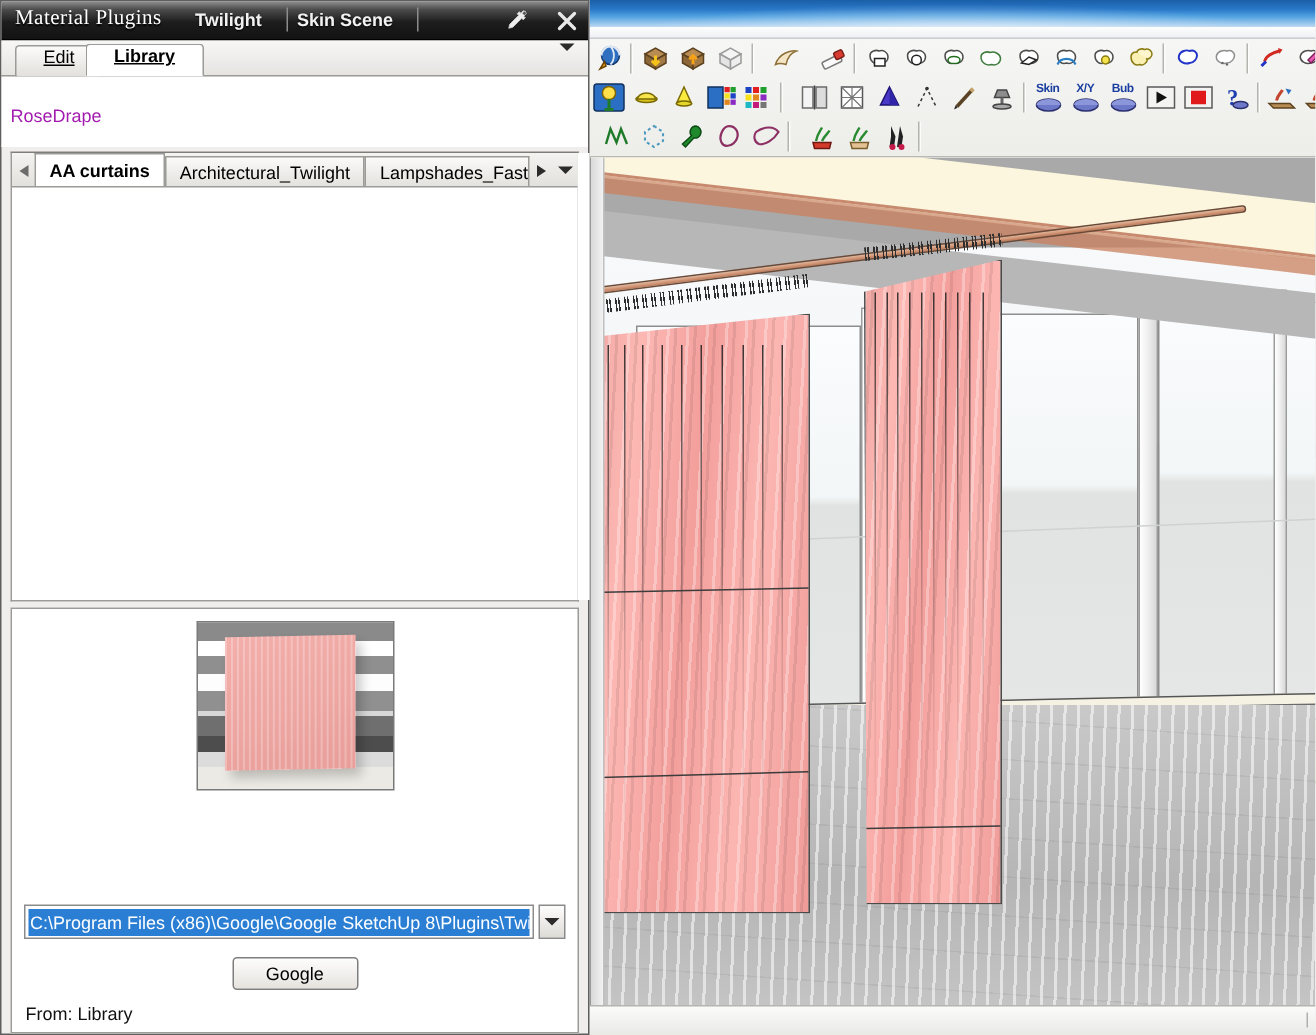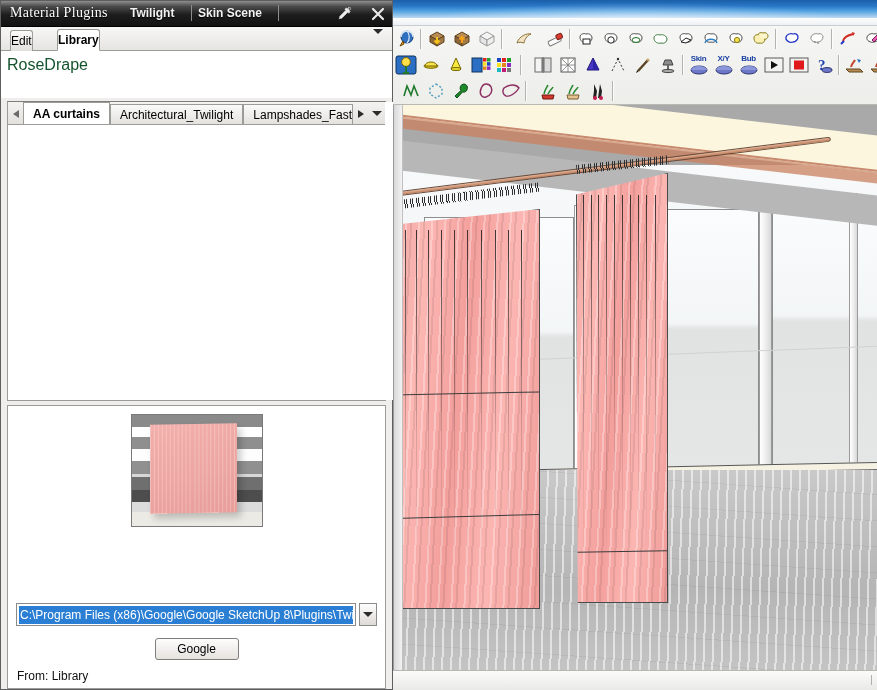--- a/index.html
+++ b/index.html
@@ -169,38 +169,39 @@
   .me-tl-div { position:absolute; top:4px; width:1px; height:16px; background:#8c8c8c; }
   .me-eyedrop { position:absolute; left:333px; top:3px; width:20px; height:20px; }
   .me-close { position:absolute; left:368px; top:4px; width:18px; height:18px; }
 
   .me-tabsrow {
     height:24px; flex:0 0 auto; position:relative;
     background:linear-gradient(180deg,#f7f7f6,#e6e4e1);
     border-bottom:1px solid #9b9b97;
   }
   .me-tab {
-    position:absolute; top:3px; height:21px; padding:0 0;
-    display:flex; align-items:center; font-size:12px;
+    position:absolute; top:3px; height:21px; padding:0 18px;
+    display:flex; font-size:12px;
     border:1px solid #9b9b97; border-bottom:none;
     border-radius:3px 3px 0 0;
     background:linear-gradient(180deg,#fbfbfa,#e2e0dc);
+    text-decoration:underline;
   }
   .me-tab.active {
     background:#ffffff; font-weight:bold; z-index:3; height:22px; top:2px;
     border-bottom:1px solid #ffffff;
   }
   .me-tab.edit { left:9px; }
   .me-tab.library { left:56px; }
   .me-tabmenu { position:absolute; right:9px; top:7px; }
 
   .me-namefield {
     flex:0 0 auto; height:47px; margin:0; background:#ffffff;
     border-bottom:1px solid #ffffff;
-    padding:5px 0 0 6px; font-size:16px; color:#14532d;
+    padding:19px 0 0 6px; font-size:12px; color:#a21caf;
   }
 
   .me-libpane {
     margin:3px 6px 0 6px; background:#ffffff;
     border:1px solid #9b9b97; border-top-color:#7d7d79;
     flex:0 0 auto; height:300px; position:relative; display:flex; flex-direction:row;
   }
   .lib-tabstrip {
     height:23px; flex:0 0 auto; position:relative; display:flex; align-items:flex-end;
     background:linear-gradient(180deg,#f4f3f1,#e3e1dd);

